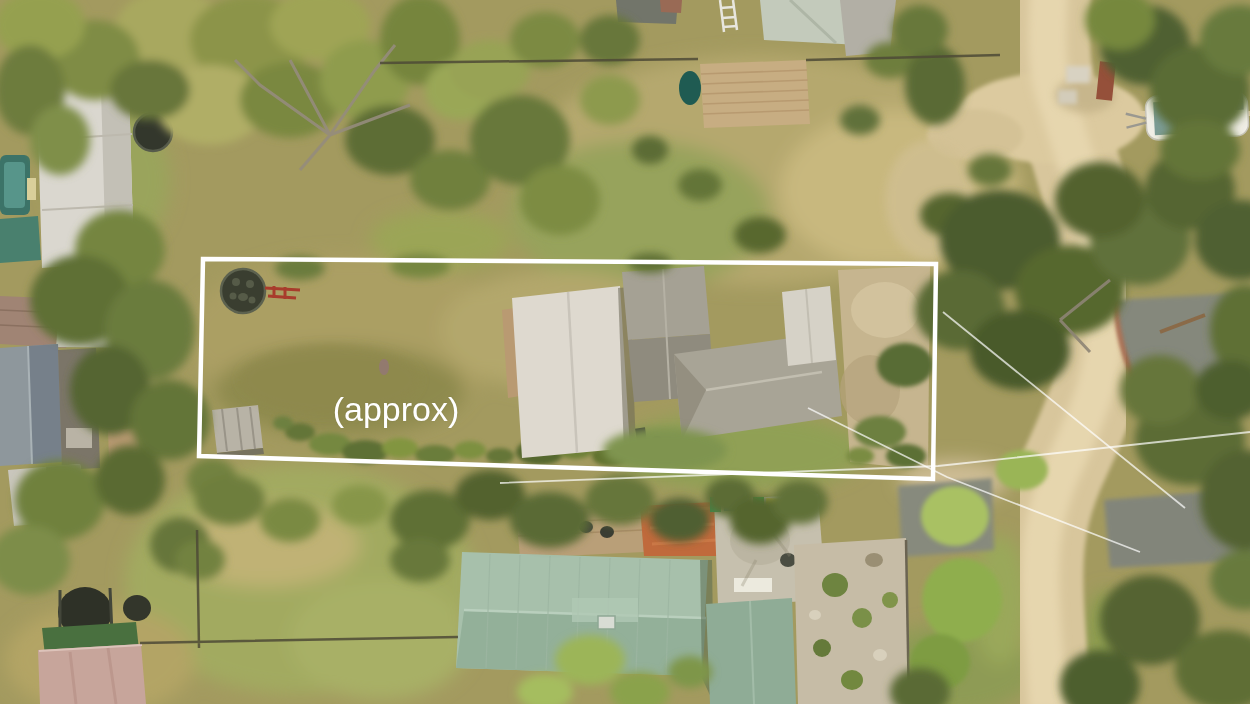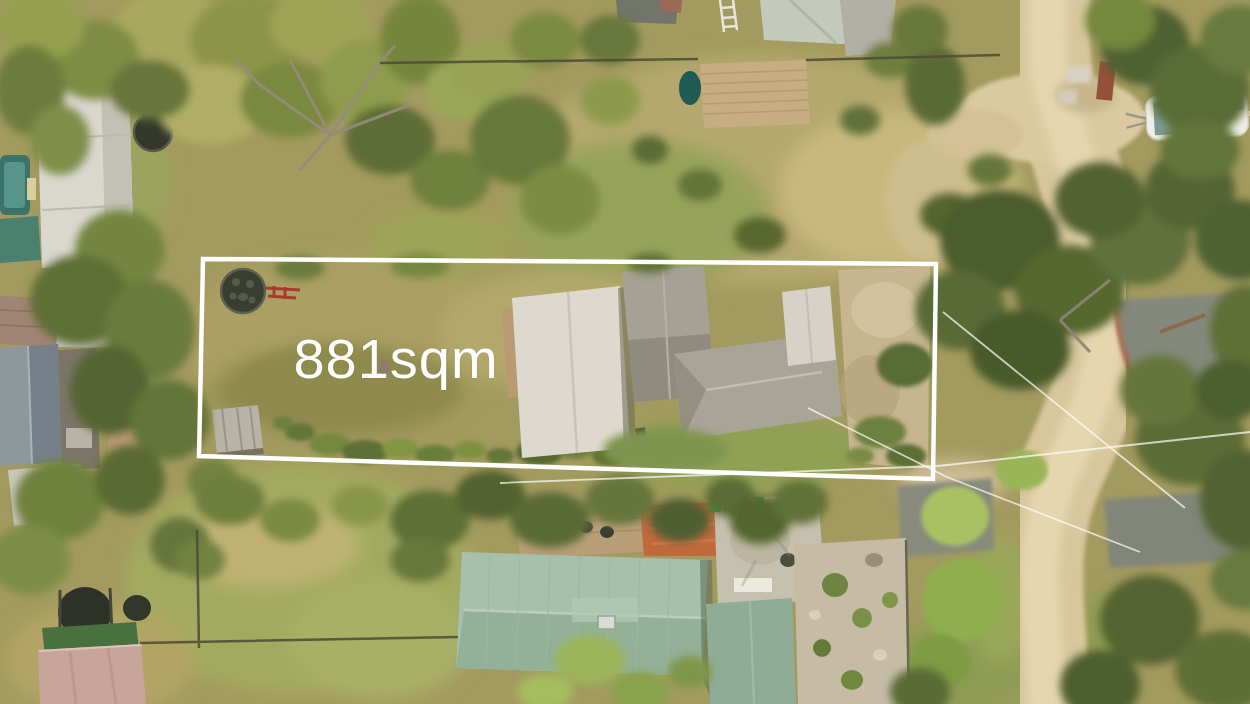--- a/index.html
+++ b/index.html
@@ -387,14 +387,14 @@
 
   <g stroke="rgba(255,255,255,0.7)" stroke-width="1.8" fill="none">
     <path d="M 500,483 L 938,466 L 1250,432"></path>
     <path d="M 943,312 L 1185,508"></path>
     <path d="M 808,408 L 947,477 L 1140,552"></path>
   </g>
 
   <polygon points="203,259 936,264 933,479 199,456" fill="none" stroke="#ffffff" stroke-width="4.5"></polygon>
 </svg>
 
-<div class="overlay-label area-label">881sqm</div>
+<div class="overlay-label area-qualifier">(approx)</div>
 </div>
 
 </body></html>

